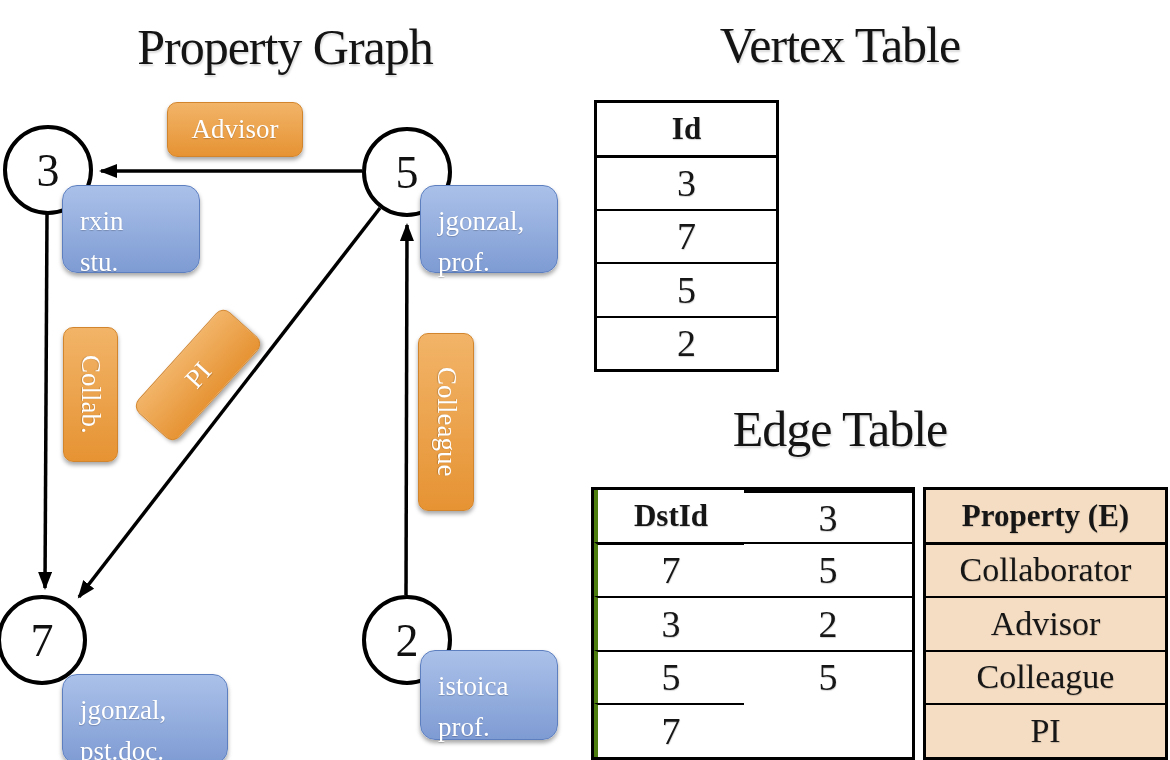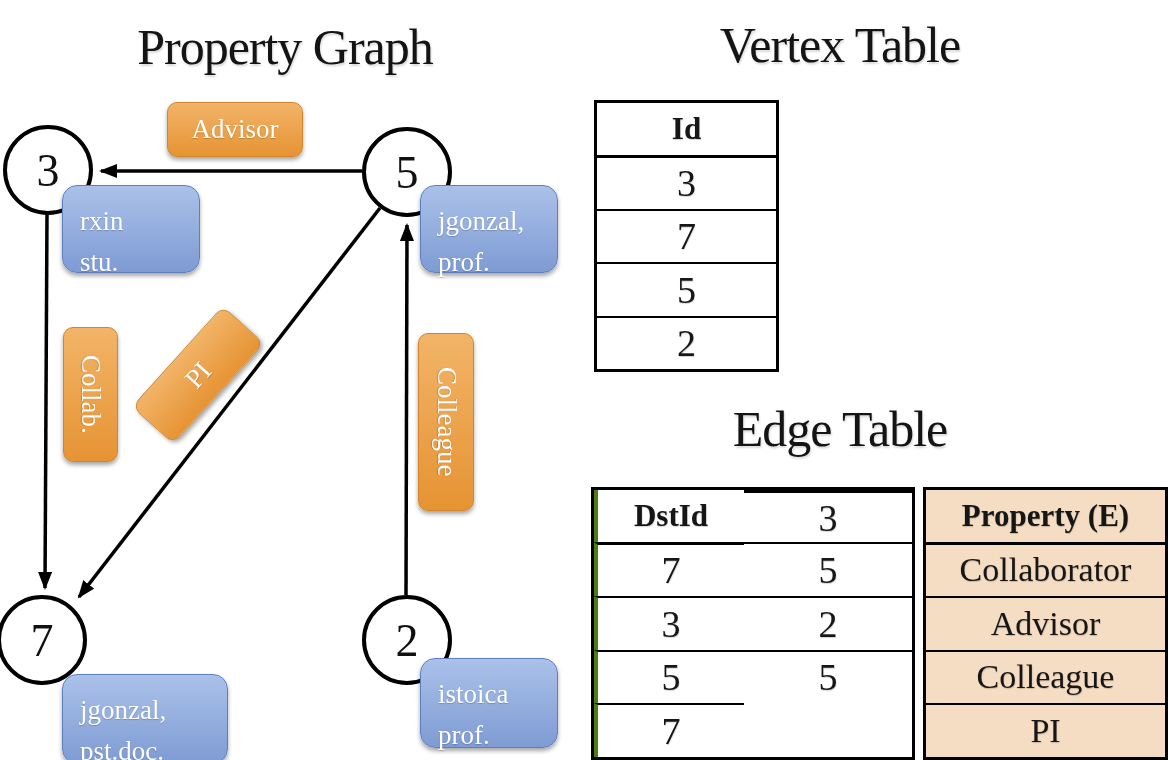--- a/index.html
+++ b/index.html
@@ -35,21 +35,21 @@
     background:linear-gradient(#aac1e9,#7e9bd3);
     border:1.5px solid #5d7fc0;border-radius:15px;
     color:#fff;font-size:27px;line-height:1.5;
     padding:15px 8px 8px 17px;
     box-shadow:0 3px 4px rgba(0,0,0,0.35);
     text-shadow:0 1px 1px rgba(0,0,0,0.2);
   }
   #pbox-3{left:62px;top:185px;width:138px;height:88px;}
   #pbox-5{left:420px;top:185px;width:138px;height:88px;}
   #pbox-7{left:62px;top:650px;width:166px;height:90px;margin-top:24px;}
-  #pbox-2{left:420px;top:650px;width:138px;height:90px;margin-top:8px;}
+  #pbox-2{left:420px;top:650px;width:138px;height:90px;}
 
   .elabel{
     position:absolute;z-index:3;box-sizing:border-box;
     background:linear-gradient(#f2b express468,#e69333);
     background:linear-gradient(#f2b468,#e69333);
     border:1.5px solid #d2852c;border-radius:10px;
     color:#fff;font-size:27px;
     display:flex;align-items:center;justify-content:center;
     box-shadow:0 3px 4px rgba(0,0,0,0.35);
     text-shadow:0 1px 1px rgba(0,0,0,0.2);

